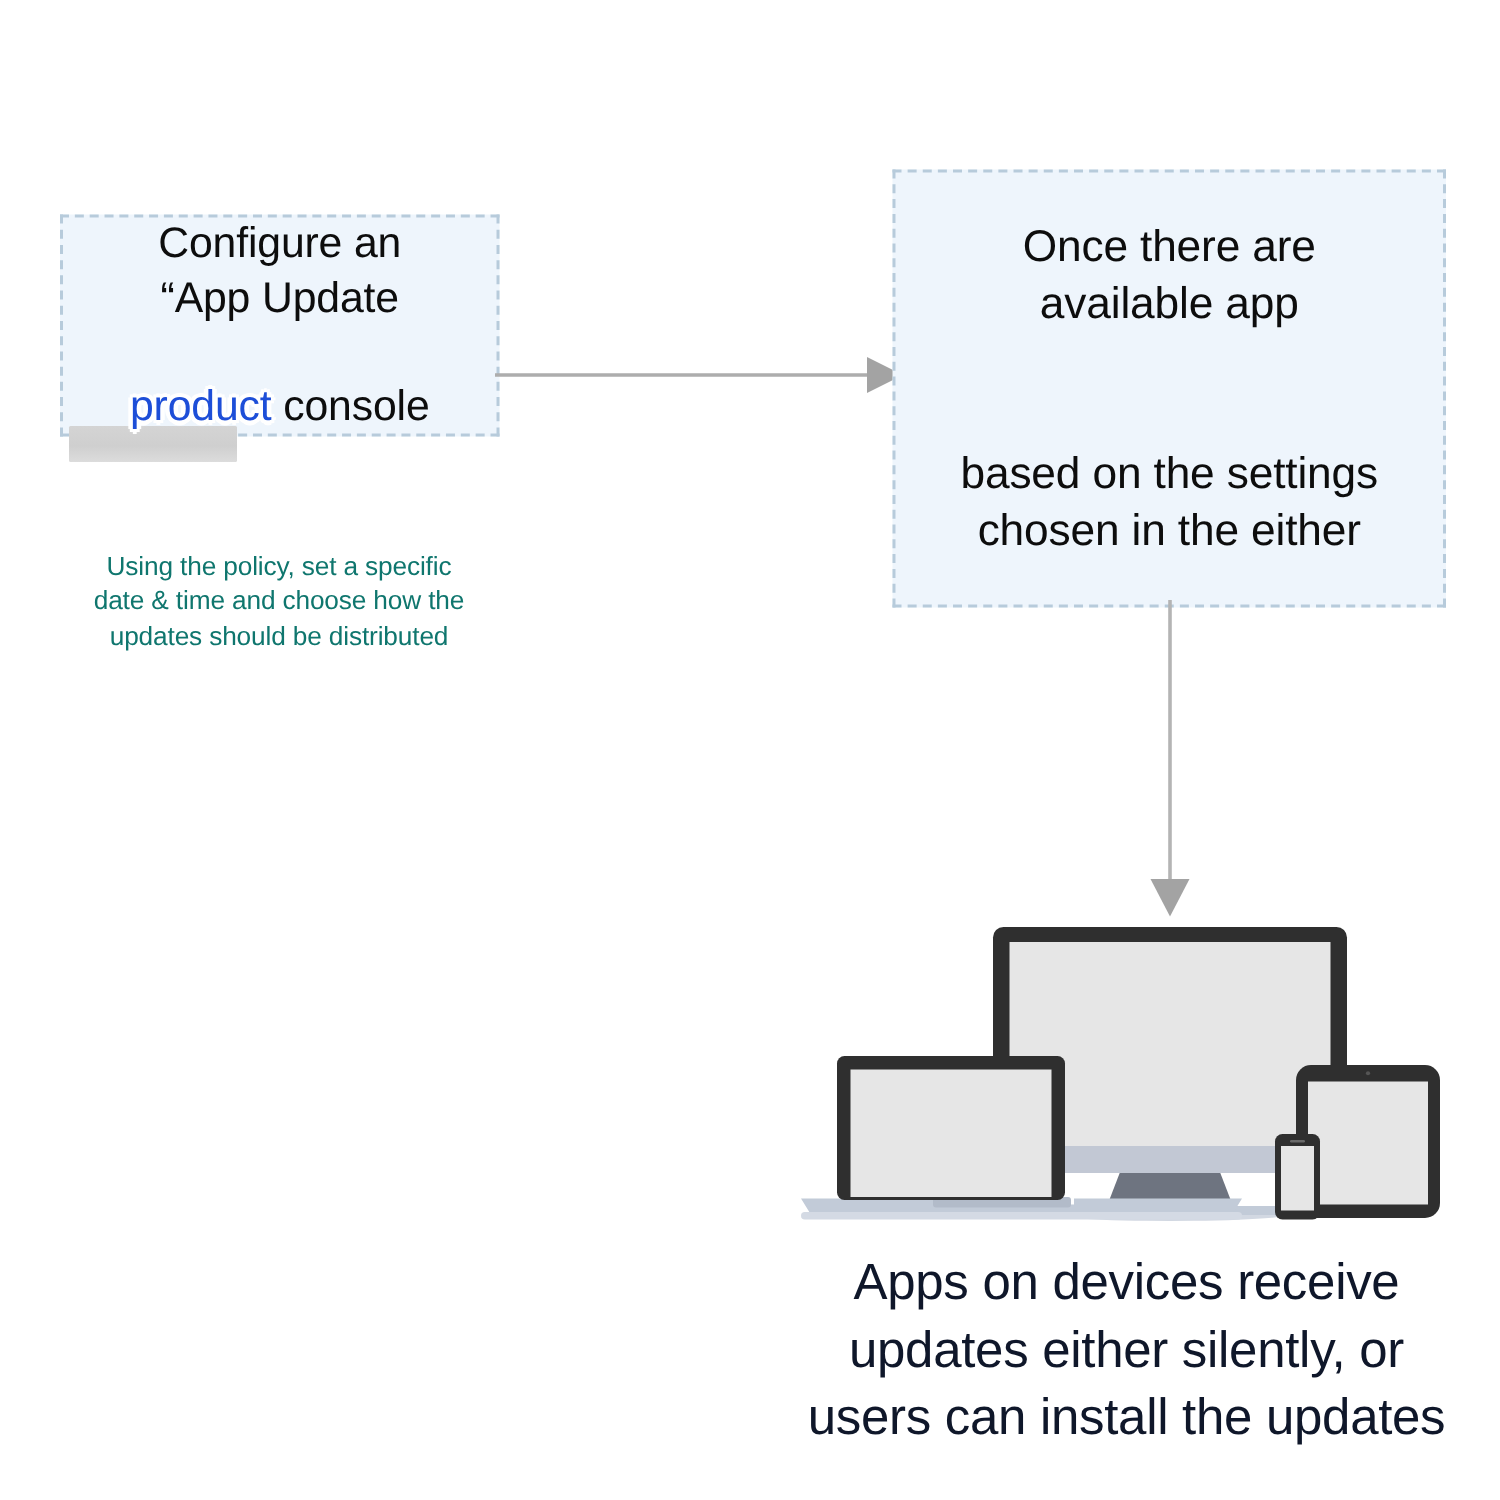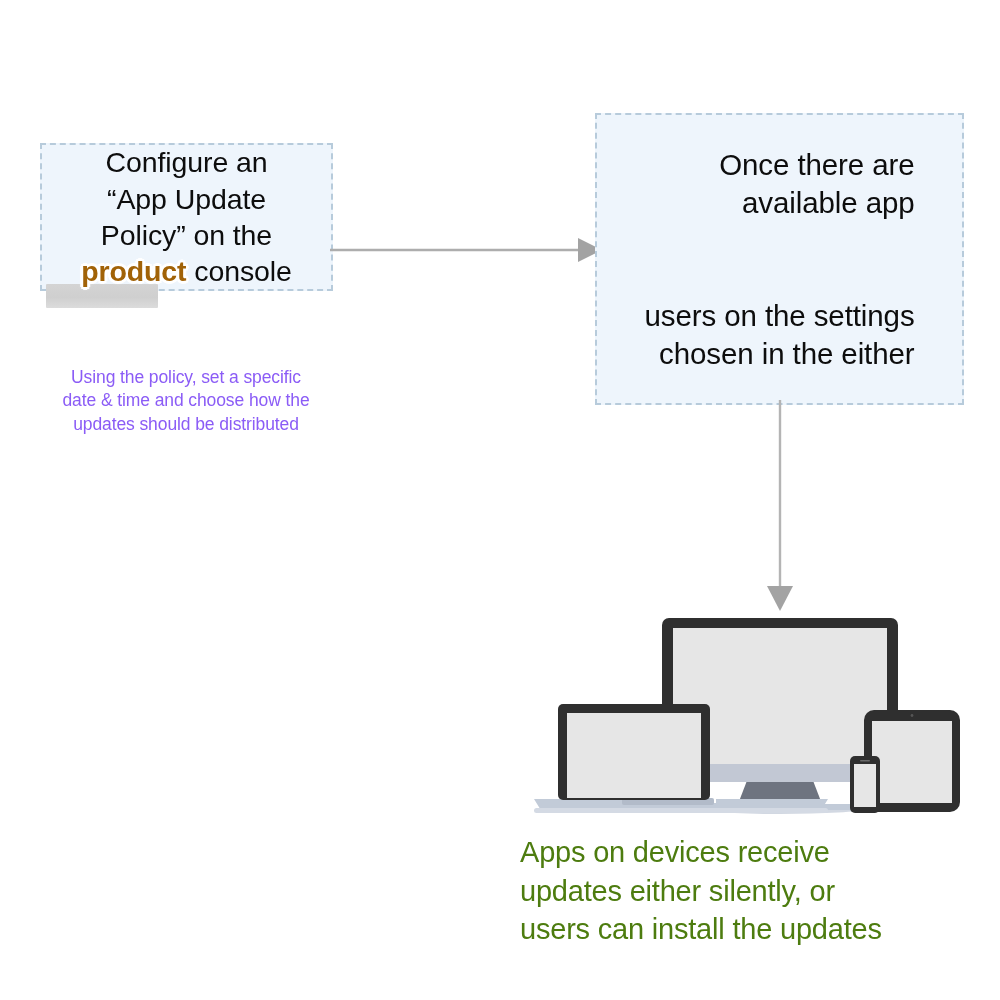--- a/index.html
+++ b/index.html
@@ -46,30 +46,29 @@
     width: 293px;
     height: 148px;
   }
   #box-left .step-text { font-size: 28.5px; }
 
   #box-right {
     left: 595px;
     top: 113px;
     width: 369px;
     height: 292px;
-    text-align: right;
   }
   #box-right .step-text { font-size: 29.5px; }
 
   
   .redacted-token {
     position: relative;
     display: inline-block;
-    font-weight: 700;
-    color: #a16207;
+    font-weight: 400;
+    color: #1d4ed8;
     text-shadow:
       -2px -2px 0 #fff,  2px -2px 0 #fff,
       -2px  2px 0 #fff,  2px  2px 0 #fff,
       -3px  0   0 #fff,  3px  0   0 #fff,
        0   -3px 0 #fff,  0    3px 0 #fff,
        0    0   5px #fff;
     z-index: 2;
   }
   .redaction-smudge {
     position: absolute;
@@ -79,36 +78,36 @@
     height: 24px;
     background: linear-gradient(180deg, #d4d4d4 0%, #cfcfcf 55%, #dcdcdc 100%);
     z-index: 1;
     border-radius: 1px;
   }
 
   
   .caption {
     position: absolute;
     text-align: center;
-    color: #8b5cf6;
+    color: #0f766e;
     line-height: 1.34;
     font-size: 17.5px;
     letter-spacing: -0.1px;
   }
   #caption-left {
     left: 30px;
     top: 366px;
     width: 312px;
   }
   .caption-dark {
     position: absolute;
-    text-align: left;
-    color: #4d7c0f;
+    text-align: center;
+    color: #0f172a;
     line-height: 1.33;
-    font-size: 29px;
+    font-size: 34px;
     letter-spacing: -0.2px;
   }
   #caption-bottom {
     left: 520px;
     top: 833px;
     width: 462px;
   }
 
   
   .arrow-svg {
@@ -129,21 +128,21 @@
 </style>
 </head>
 <body>
 
 <div class="canvas">
 
   <div class="step-box" id="box-left">
     <div class="step-text">
       <span>Configure an</span><br>
       <span>“App Update</span><br>
-      <span>Policy” on the</span><br>
+      <br>
       <span class="redacted-token">product</span><span> console</span>
     </div>
   </div>
   <div class="redaction-smudge"></div>
 
   <div class="caption" id="caption-left">
     <span>Using the policy, set a specific</span><br>
     <span>date &amp; time and choose how the</span><br>
     <span>updates should be distributed</span>
   </div>
@@ -152,21 +151,21 @@
     <line x1="0" y1="20" x2="250" y2="20" stroke="#adadad" stroke-width="2.4"></line>
     <polygon points="248,8 272,20 248,32" fill="#a3a3a3"></polygon>
   </svg>
 
   <div class="step-box" id="box-right">
     <div class="step-text">
       <span>Once there are</span><br>
       <span>available app</span><br>
       <br>
       <br>
-      <span>users on the settings</span><br>
+      <span>based on the settings</span><br>
       <span>chosen in the either</span>
     </div>
   </div>
 
   <svg class="arrow-svg" id="arrow-vertical" viewBox="0 0 50 215">
     <line x1="25" y1="0" x2="25" y2="190" stroke="#b4b4b4" stroke-width="2.4"></line>
     <polygon points="12,186 38,186 25,211" fill="#a3a3a3"></polygon>
   </svg>
 
   <svg id="devices" viewBox="0 0 460 230">

